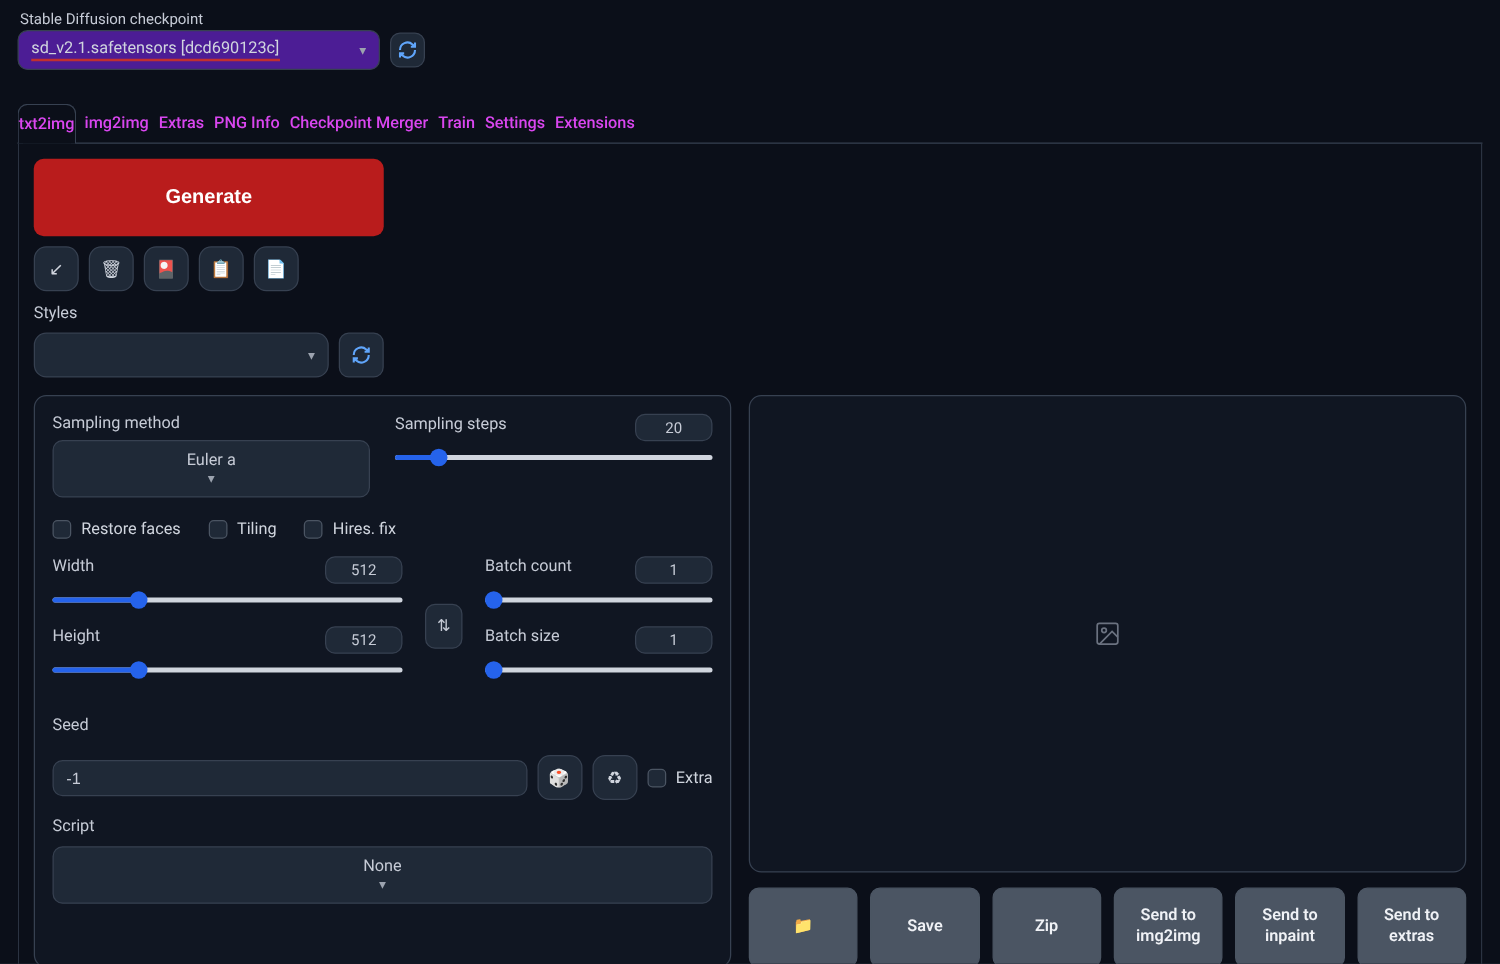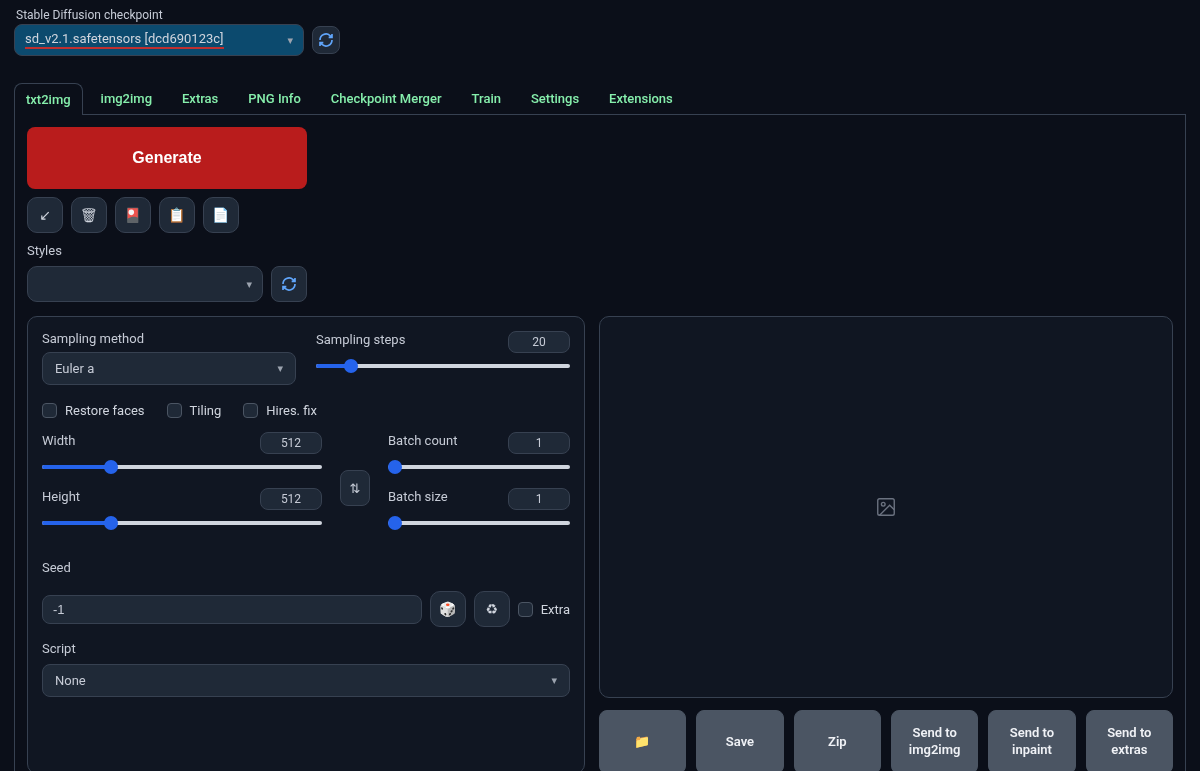--- a/index.html
+++ b/index.html
@@ -12,21 +12,21 @@
   height: 771px;
   overflow-y: scroll;
 }
 ::-webkit-scrollbar { width: 14px; background: #1a1d29; }
 ::-webkit-scrollbar-thumb { background: #3a3f4f; }
 .container { padding: 0 14px 14px 14px; }
 .checkpoint-bar { padding: 8px 0 4px 0; }
 .checkpoint-label { font-size: 12px; color: #c6cbd6; display: block; margin-bottom: 2px; padding-left: 2px; }
 .checkpoint-row { display: flex; align-items: center; gap: 8px; }
 .select-wrap {
-  background: #0c4a6e;
+  background: #4c1d95;
   border: 1px solid #374151;
   border-radius: 8px;
   padding: 6px 10px;
   display: flex;
   align-items: center;
   justify-content: space-between;
   cursor: pointer;
   min-width: 290px;
 }
 .select-wrap.underlined .sel-text { border-bottom: 2px solid #c03030; padding-bottom:1px; }
@@ -36,22 +36,22 @@
   background: #1f2937;
   border: 1px solid #374151;
   border-radius: 8px;
   display: flex; align-items: center; justify-content: center;
   cursor: pointer;
   color: #d0d5de;
 }
 .refresh-svg { width: 16px; height: 16px; }
 .tabs { display: flex; margin-top: 22px; border-bottom: 1px solid #374151; }
 .tab {
-  padding: 8px 11px;
-  color: #86efac;
+  padding: 8px 0;
+  color: #d946ef;
   cursor: pointer;
   border: 1px solid transparent;
   border-bottom: none;
   border-radius: 8px 8px 0 0;
   margin-right: 6px;
   font-weight: 500;
 }
 .tab.active {
   border-color: #374151;
   background: #0b0f19;
@@ -153,21 +153,21 @@
 }
 .seed-row { display:flex; gap:8px; align-items:center; margin-top: 16px; }
 .seed-input {
   flex:1; background:#1f2937; border:1px solid #374151; border-radius:8px;
   color:#c6cbd6; padding:6px 10px; font-size:13px;
 }
 .script-select { margin-top:8px; }
 .sampling-select {
   background:#1f2937; border:1px solid #374151; border-radius:8px;
   padding:8px 12px; display:flex; justify-content:space-between; align-items:center;
-  cursor:pointer; color:#c6cbd6;
+  cursor:pointer; color:#c6cbd6;flex-direction:column;
 }
 .wh-grid { display:flex; gap: 18px; }
 .wh-col { flex: 0 0 280px; }
 .batch-col { flex: 1; }
 .wh-field { margin-bottom: 14px; }
 </style>
 </head>
 <body>
 
 <div class="container">

